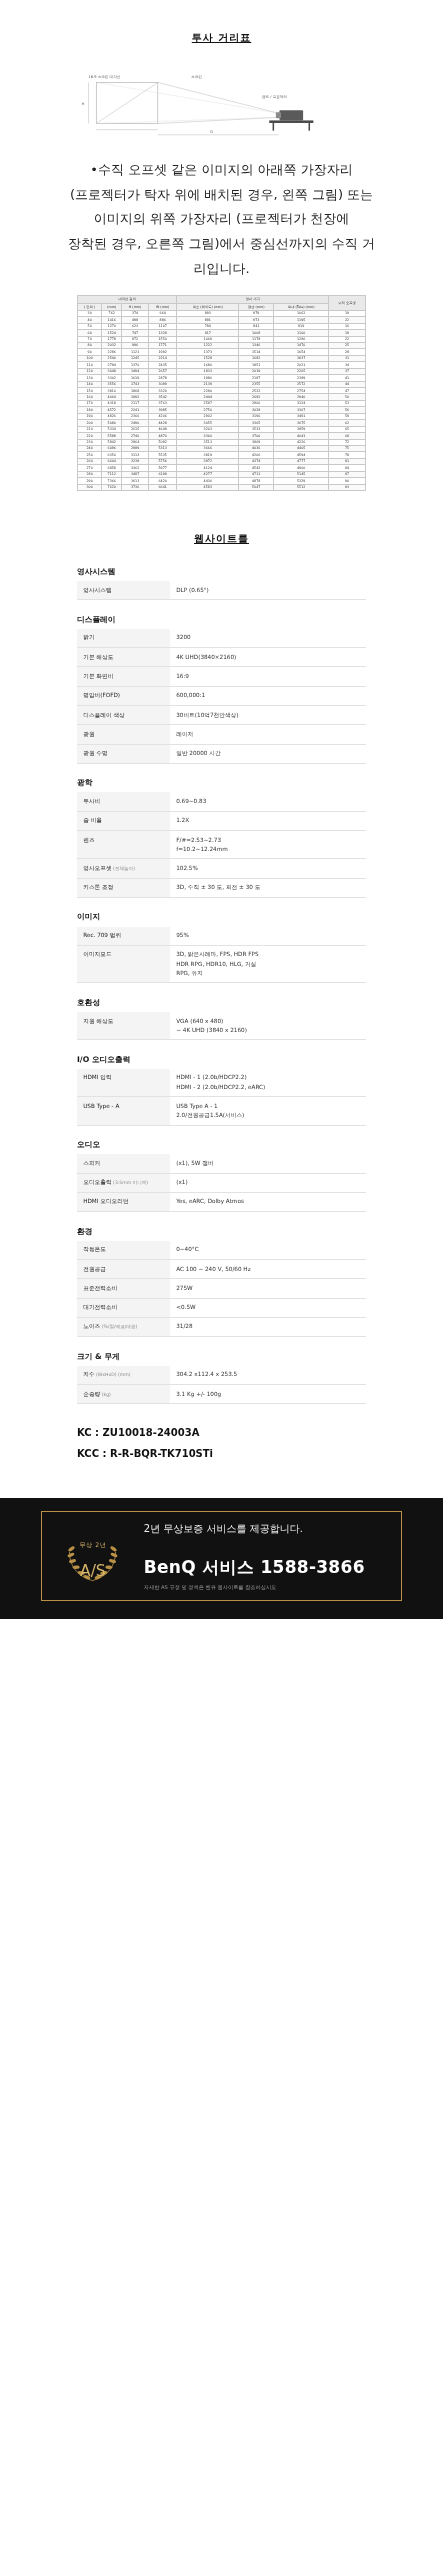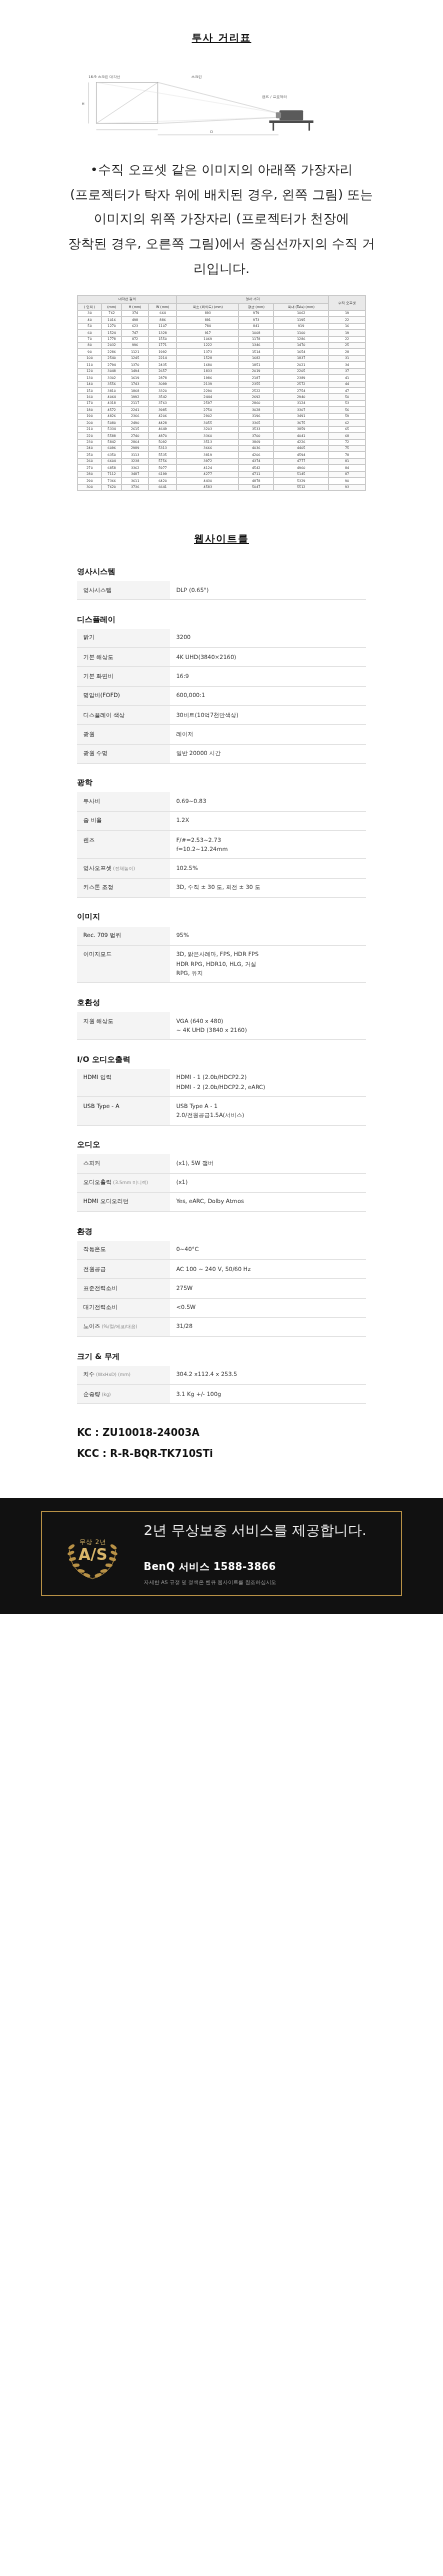--- a/index.html
+++ b/index.html
@@ -110,24 +110,24 @@
     display: flex;
     align-items: center;
     gap: 12.4px;
   }
   .laurel { position: relative; width: 77px; height: 62px; flex: none; }
   .laurel .txt {
     position: absolute; left: 0; right: 0; top: 15.5px;
     text-align: center; color: #d8b56a;
   }
   .laurel .t1 { font-size: 6.2px; letter-spacing: 0.5px; }
-  .laurel .t2 { font-size: 15.5px; font-weight: bold; line-height: 1; margin-top: 1px; }
+  .laurel .t2 { font-size: 15.5px; font-weight: normal; line-height: 1; margin-top: 14px; }
   .fb-right { color: #e8e8e8; flex: 1; }
-  .fb-l1 { font-size: 14px; margin-bottom: 20px; color:#f0f0f0; }
-  .fb-l2 { font-size: 10px; font-weight: bold; color:#ffffff; letter-spacing:0.3px; }
+  .fb-l1 { font-size: 10px; margin-bottom: 20px; color:#f0f0f0; }
+  .fb-l2 { font-size: 17px; font-weight: bold; color:#ffffff; letter-spacing:0.3px; }
   .fb-l2 .num { color: #ffffff; }
   .fb-l3 { font-size: 5.2px; color: #9a9a9a; margin-top: 5.2px; }
 
   .svg-label { font-size: 7px; fill: #555; font-family:"DejaVu Sans", sans-serif; }
 </style>
 </head>
 <body>
 
 <div class="page">
 

